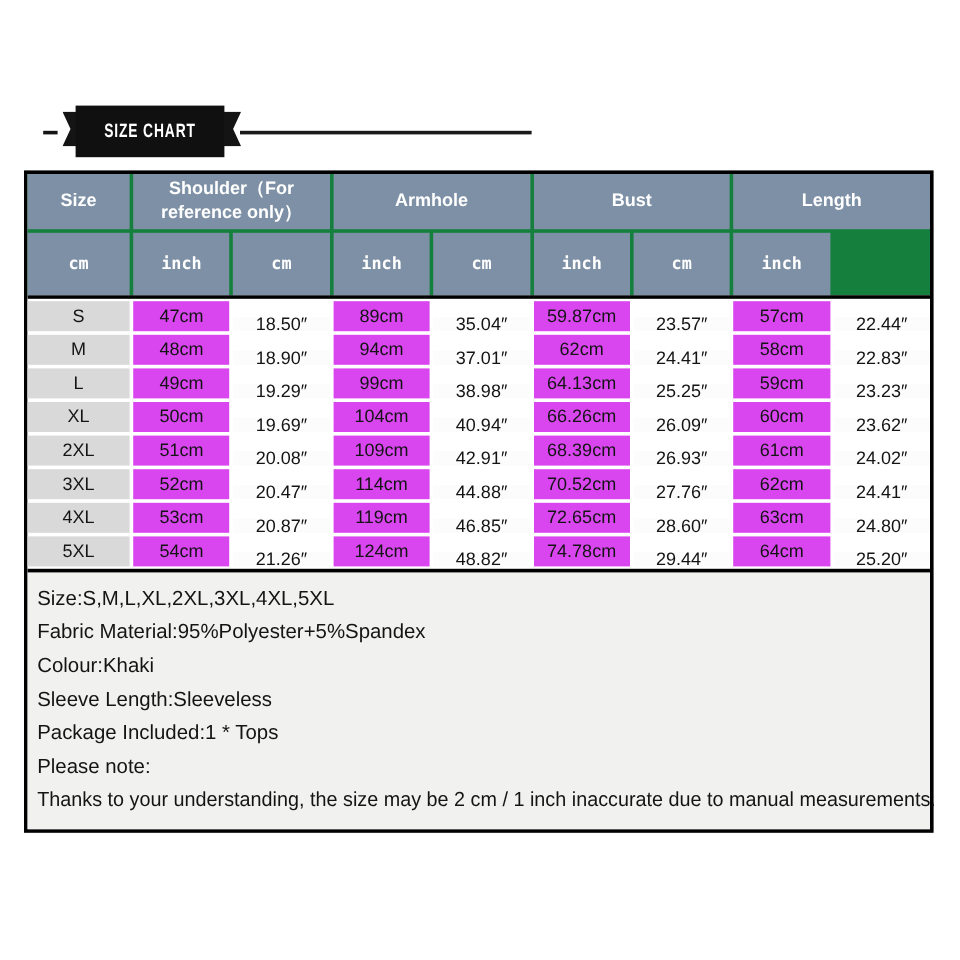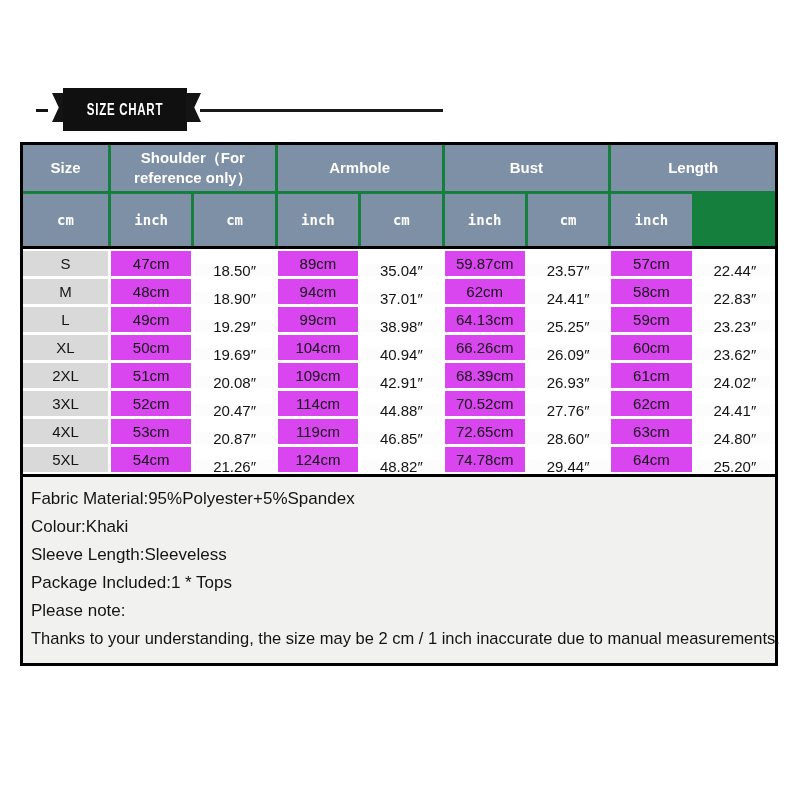--- a/index.html
+++ b/index.html
@@ -145,20 +145,21 @@
         <div class="dcell c-inch">21.26″</div>
         <div class="dcell c-cm">124cm</div>
         <div class="dcell c-inch">48.82″</div>
         <div class="dcell c-cm">74.78cm</div>
         <div class="dcell c-inch">29.44″</div>
         <div class="dcell c-cm">64cm</div>
         <div class="dcell c-inch">25.20″</div>
       </div>
 
     <div class="notes">
+      <div class="note-line">Size:S,M,L,XL,2XL,3XL,4XL,5XL</div>
       <div class="note-line">Fabric Material:95%Polyester+5%Spandex</div>
       <div class="note-line">Colour:Khaki</div>
       <div class="note-line">Sleeve Length:Sleeveless</div>
       <div class="note-line">Package Included:1 * Tops</div>
       <div class="note-line">Please note:</div>
       <div class="note-line narrow">Thanks to your understanding, the size may be 2 cm / 1 inch inaccurate due to manual measurements.</div>
     </div>
 
   </div>
 </div>

